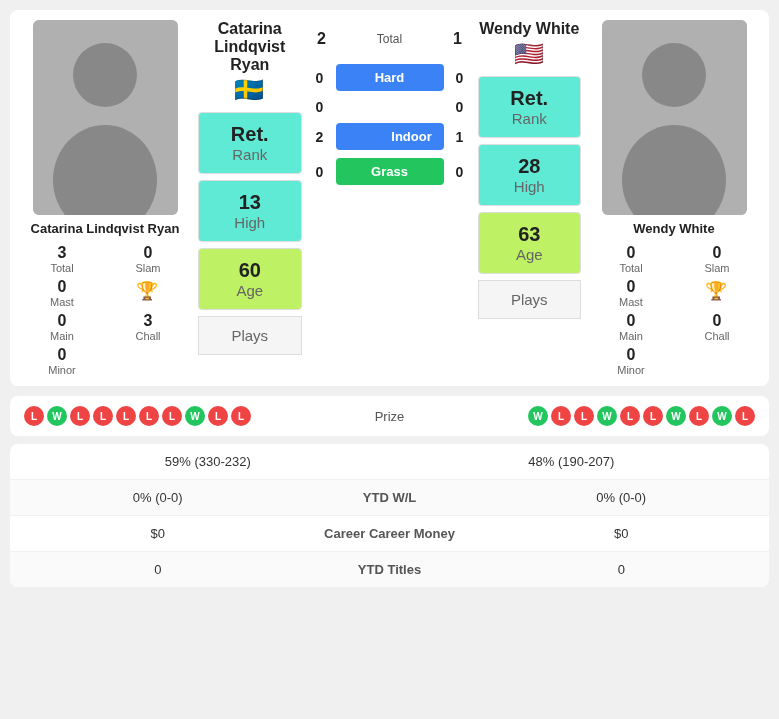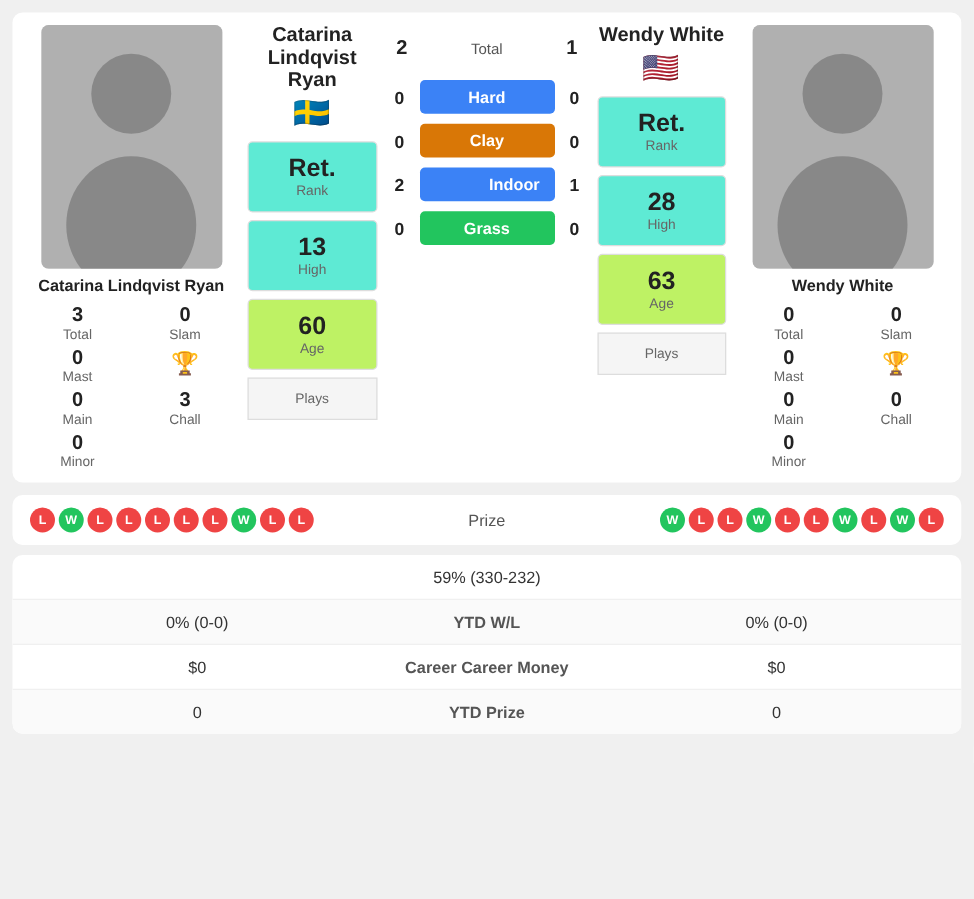--- a/index.html
+++ b/index.html
@@ -123,21 +123,21 @@
       width: 100%;
     }
 
     .rank-value {
       font-size: 20px;
       font-weight: bold;
       color: #222;
     }
 
     .rank-label {
-      font-size: 11px;
+      font-size: 15px;
       color: #666;
     }
 
     .age-box {
       background: #bef264;
       border: 1px solid #ddd;
       border-radius: 4px;
       padding: 10px 14px;
       text-align: center;
       margin-bottom: 6px;
@@ -404,21 +404,20 @@
         <span class="total-num">1</span>
       </div>
       <div class="surface-buttons">
         <div class="surface-row">
           <span class="surface-num">0</span>
           <div class="surface-btn surface-hard">Hard</div>
           <span class="surface-num">0</span>
         </div>
         <div class="surface-row">
           <span class="surface-num">0</span>
-          <div class="surface-btn surface-clay">Clay</div>
           <span class="surface-num">0</span>
         </div>
         <div class="surface-row">
           <span class="surface-num">2</span>
           <div class="surface-btn surface-indoor">Indoor</div>
           <span class="surface-num">1</span>
         </div>
         <div class="surface-row">
           <span class="surface-num">0</span>
           <div class="surface-btn surface-grass">Grass</div>
@@ -511,31 +510,32 @@
       <div class="badge badge-w">W</div>
       <div class="badge badge-l">L</div>
       <div class="badge badge-w">W</div>
       <div class="badge badge-l">L</div>
     </div>
   </div>
 
   <div class="stats-table">
     <div class="stats-row">
       <div class="stats-left-val">59% (330-232)</div>
+      <div class="stats-right-val">48% (190-207)</div>
     </div>
     <div class="stats-row stats-row-alt">
       <div class="stats-left-val">0% (0-0)</div>
       <div class="stats-center-label">YTD W/L</div>
       <div class="stats-right-val">0% (0-0)</div>
     </div>
     <div class="stats-row">
       <div class="stats-left-val">$0</div>
       <div class="stats-center-label">Career Career Money</div>
       <div class="stats-right-val">$0</div>
     </div>
     <div class="stats-row stats-row-alt">
       <div class="stats-left-val">0</div>
-      <div class="stats-center-label">YTD Prize</div>
+      <div class="stats-center-label">YTD Titles</div>
       <div class="stats-right-val">0</div>
     </div>
   </div>
 
 </div>
 
 </body></html>

